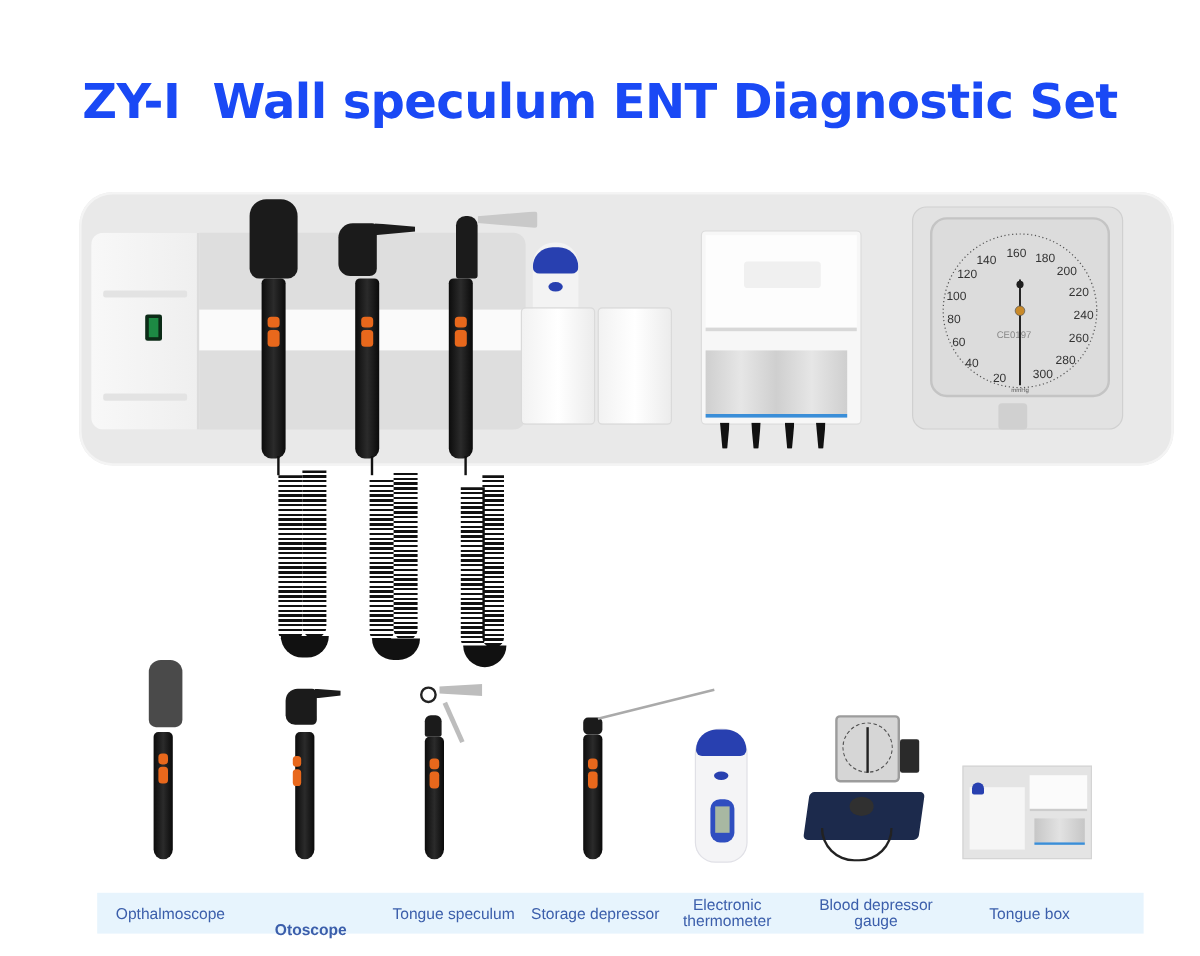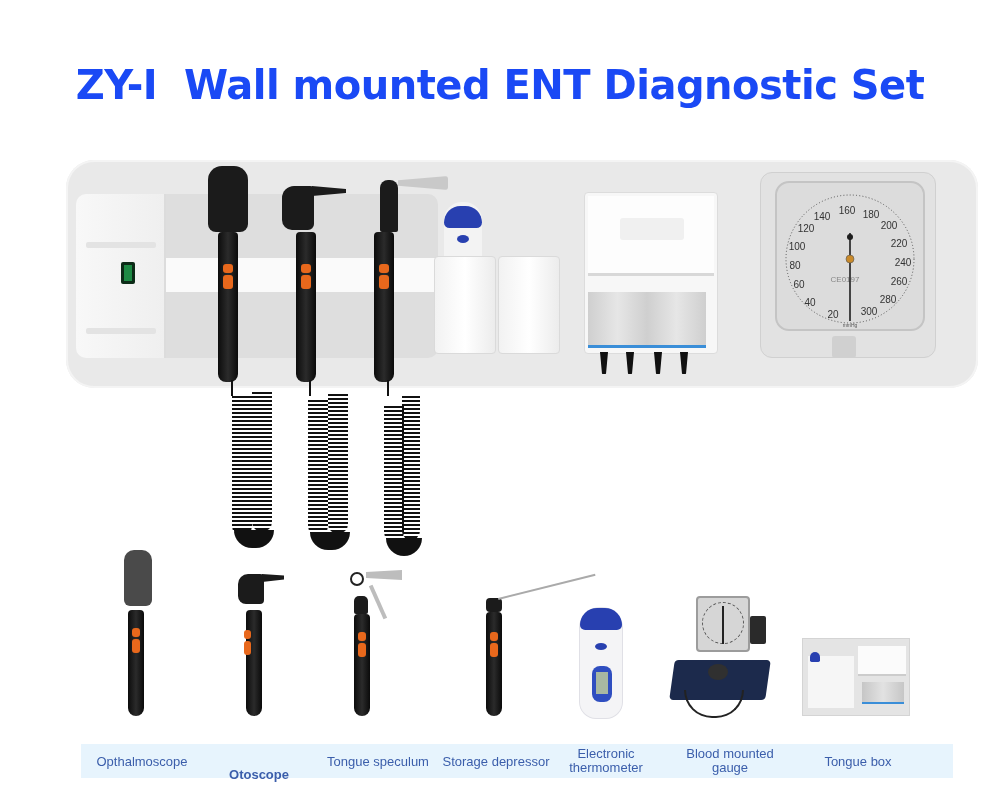--- a/index.html
+++ b/index.html
@@ -40,21 +40,21 @@
   .coil-bot{position:absolute;height:18px;background:#111;border-radius:0 0 18px 18px;}
   .cord{position:absolute;width:2px;background:#111;}
   
   .prod{position:absolute;}
   .caption-bar{position:absolute;left:81px;top:744px;width:872px;height:34px;background:#e7f4fd;}
   .cap{position:absolute;text-align:center;font-size:13px;color:#3b5eab;line-height:14px;}
 </style>
 </head>
 <body>
 
-<div class="title">ZY-I  Wall mounted ENT Diagnostic Set</div>
+<div class="title">ZY-I  Wall speculum ENT Diagnostic Set</div>
 
 <div>
   <div class="panel"></div>
   <div class="power-unit">
     <div class="engrave" style="top:48px"></div>
     <div class="engrave" style="top:134px"></div>
   </div>
   <div class="switch"></div>
   <div class="rail"></div>
   <div class="rail-band"></div>
@@ -221,16 +221,16 @@
 <div class="caption-bar"></div>
 <div class="cap" style="left:86px;top:755px;width:112px;">Opthalmoscope</div>
 <div class="cap" style="left:214px;top:768px;width:90px;font-weight:bold;">Otoscope</div>
 <div class="cap" style="left:322px;top:755px;width:112px;">Tongue speculum</div>
 <div class="cap" style="left:436px;top:755px;width:120px;">Storage depressor</div>
 <div class="cap" style="left:556px;top:747px;width:100px;">
   <div>Electronic</div>
   <div>thermometer</div>
 </div>
 <div class="cap" style="left:672px;top:747px;width:116px;">
-  <div>Blood mounted</div>
+  <div>Blood depressor</div>
   <div>gauge</div>
 </div>
 <div class="cap" style="left:806px;top:755px;width:104px;">Tongue box</div>
 
 </body></html>

